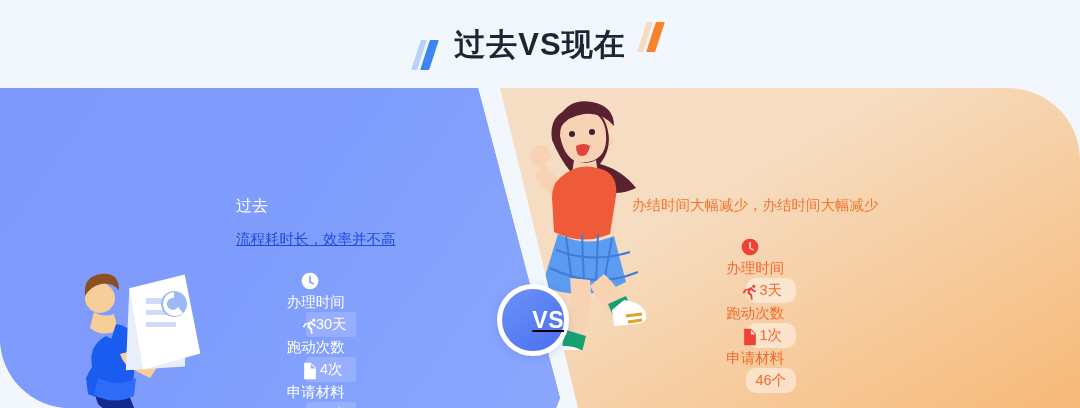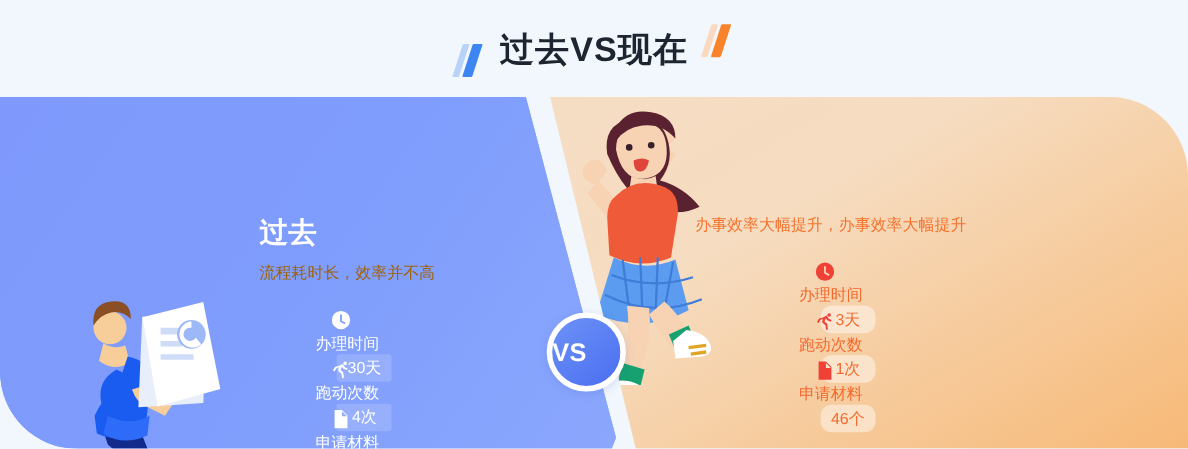--- a/index.html
+++ b/index.html
@@ -55,37 +55,38 @@
     border-top-right-radius:72px;
     clip-path:polygon(0 0, 580px 0, 580px 320px, 78px 320px);
   }
 
   
   .vs-badge{
     position:absolute; left:497px; top:196px; width:72px; height:72px;
     border-radius:50%;
     background:linear-gradient(140deg,#6d92f7 0%,#4a6ef0 100%);
     border:5px solid #ffffff;
-    display:flex; align-items:center; justify-content:flex-start;
+    display:flex; align-items:center; justify-content:flex-end;
     box-shadow:0 2px 8px rgba(60,90,190,.18);
+    text-decoration:underline;
   }
   .vs-badge span{
     color:#fff; font-size:23px; font-weight:bold; letter-spacing:0.5px;
   }
 
   
   .col{ position:absolute; top:0; }
   .col-left{ left:236px; top:110px; }
   .col-right{ left:632px; top:110px; }
 
-  .col h2{ font-size:26px; font-weight:bold; line-height:1; margin-bottom:18px; }
+  .col h2{ font-size:16px; font-weight:normal; line-height:1; margin-bottom:18px; }
   .col .sub{ font-size:14.5px; line-height:1; margin-bottom:24px; white-space:nowrap; }
 
   .col-left h2{ color:#ffffff; }
-  .col-left .sub{ color:#a16207; }
+  .col-left .sub{ color:#1d4ed8;text-decoration:underline; }
   .col-right h2{ color:#f4692c; }
   .col-right .sub{ color:#f4742f; }
 
   .stat{
     display:flex; align-items:center; height:26px; margin-bottom:19px;
     white-space:nowrap;
     flex-direction:column;
   }
   .stat .ic{ width:22px; height:22px; position:relative; margin-right:9px; flex:0 0 22px; }
   .stat .lbl{ font-size:14.5px; }
@@ -216,21 +217,21 @@
               <path d="M5 2h8l6 6v14H5zm8 1.5V9h5.5zM8 12h8v2H8zm0 4h6v2H8z"></path>
             </svg>
         </span>
         <span class="lbl">申请材料</span>
         <span class="val">68个</span>
       </div>
 
     </div>
 
     <div class="col col-right">
-      <div class="sub">办事效率大幅提升，办事效率大幅提升</div>
+      <div class="sub">办结时间大幅减少，办结时间大幅减少</div>
 
       <div class="stat">
         <span class="ic">
           <svg viewBox="0 0 24 24" width="20" height="20">
               <path d="M12 2a10 10 0 100 20 10 10 0 000-20zm1 10.6l4 2.3-1 1.7-5-2.9V6h2z"></path>
             </svg>
         </span>
         <span class="lbl">办理时间</span>
         <span class="val">3天</span>
       </div>

